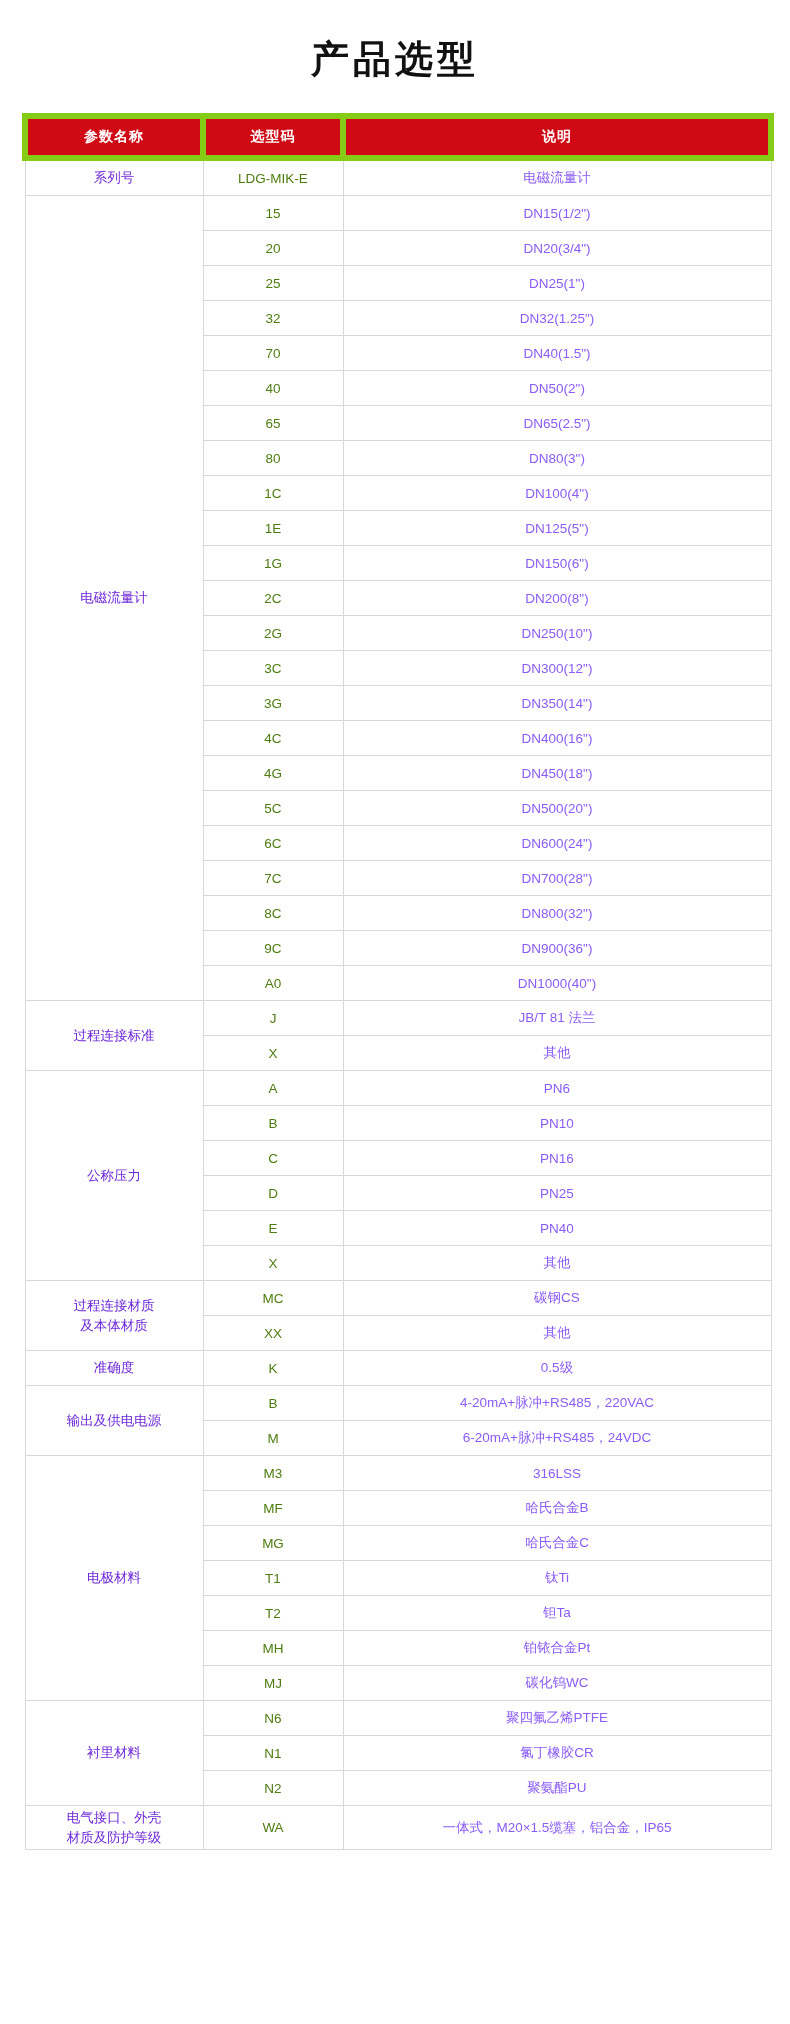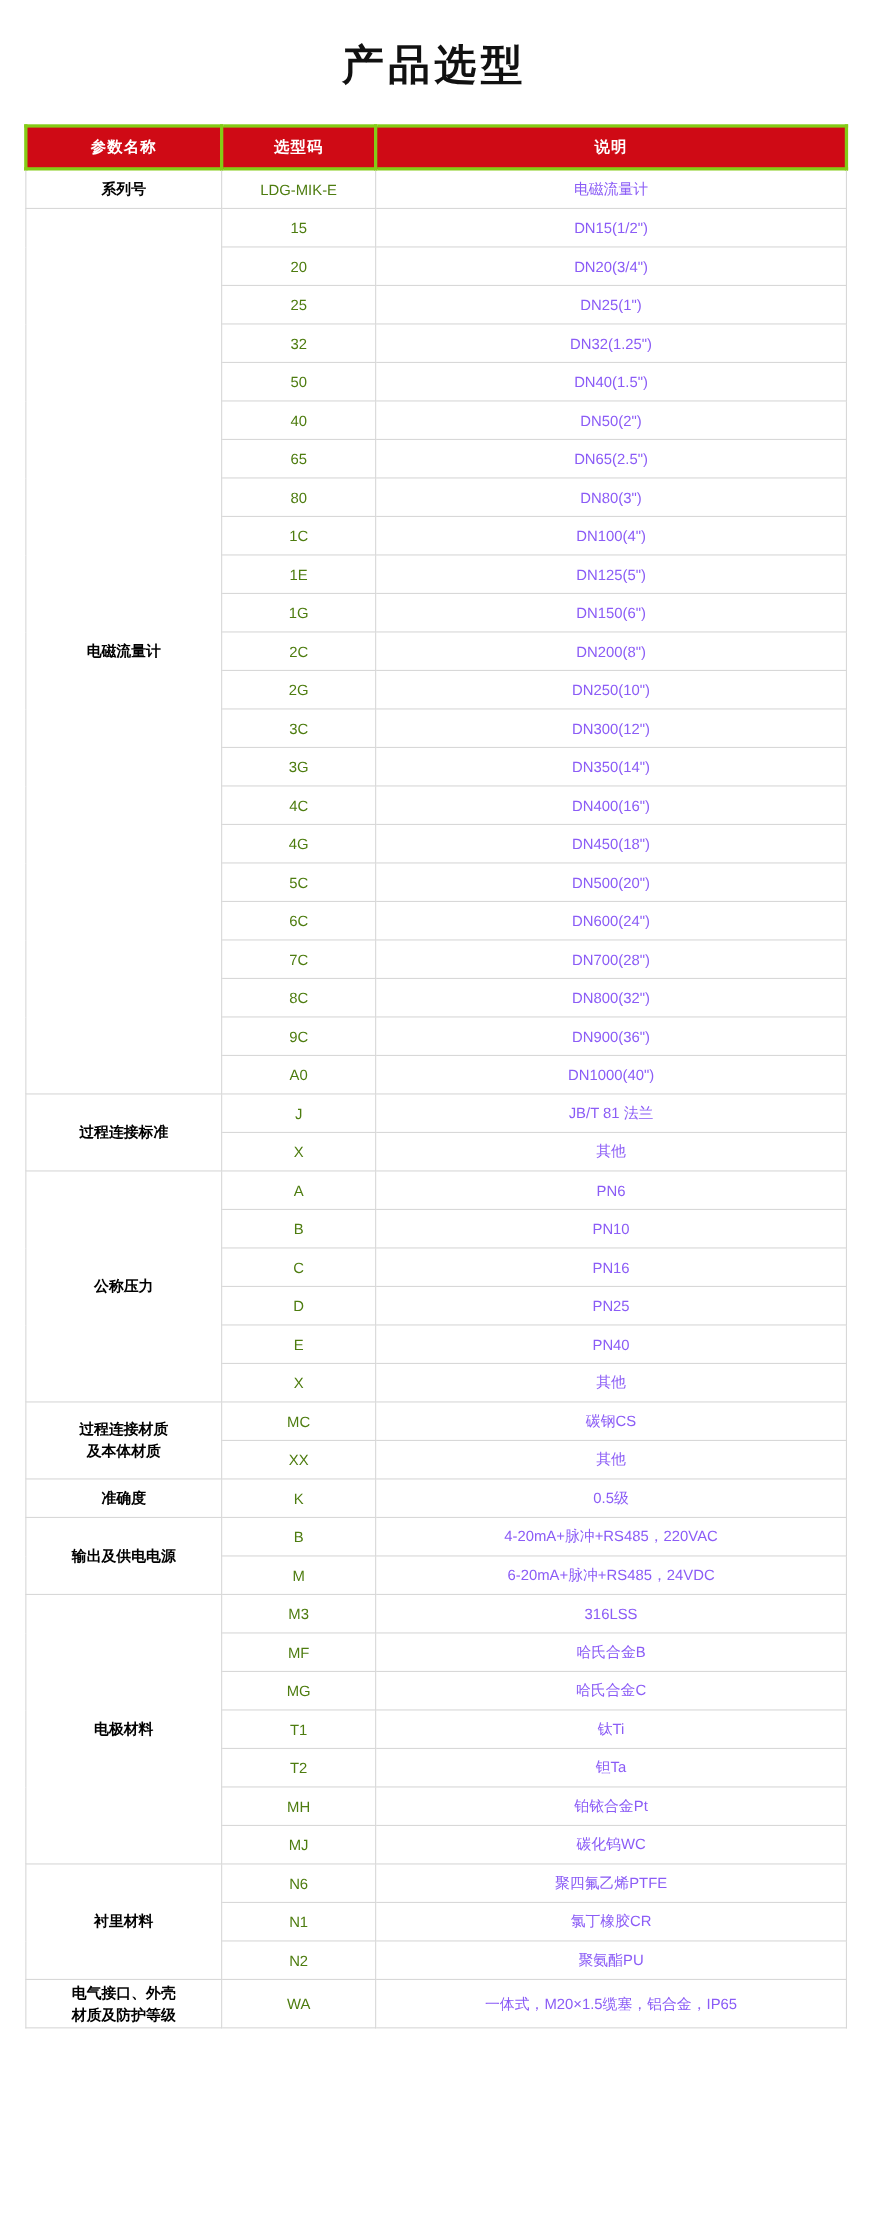--- a/index.html
+++ b/index.html
@@ -39,36 +39,36 @@
   }
   table.spec col.c1 { width: 178px; }
   table.spec col.c2 { width: 140px; }
   table.spec col.c3 { width: 428px; }
   table.spec th {
     background: #cf0a15;
     color: #ffffff;
     font-weight: bold;
     font-size: 14px;
     height: 34px;
-    border: 3px solid #84cc16;
+    border: 6px solid #84cc16;
     text-align: center;
     vertical-align: middle;
     letter-spacing: 1px;
   }
   table.spec td {
     border: 1px solid #d8d8d8;
     height: 30px;
     text-align: center;
     vertical-align: middle;
     padding: 2px 4px;
     background: #ffffff;
   }
   table.spec td.param {
-    font-weight: bold;
-    color: #000000;
+    font-weight: normal;
+    color: #6d28d9;
     line-height: 1.45;
   }
   table.spec td.code {
     color: #4d7c0f;
   }
   table.spec td.desc {
     color: #8b5cf6;
   }
   .last-row td {
     border-bottom: 1px solid #d8d8d8;
@@ -112,21 +112,21 @@
           </tr>
           <tr>
             <td class="code">25</td>
             <td class="desc">DN25(1")</td>
           </tr>
           <tr>
             <td class="code">32</td>
             <td class="desc">DN32(1.25")</td>
           </tr>
           <tr>
-            <td class="code">50</td>
+            <td class="code">70</td>
             <td class="desc">DN40(1.5")</td>
           </tr>
           <tr>
             <td class="code">40</td>
             <td class="desc">DN50(2")</td>
           </tr>
           <tr>
             <td class="code">65</td>
             <td class="desc">DN65(2.5")</td>
           </tr>

